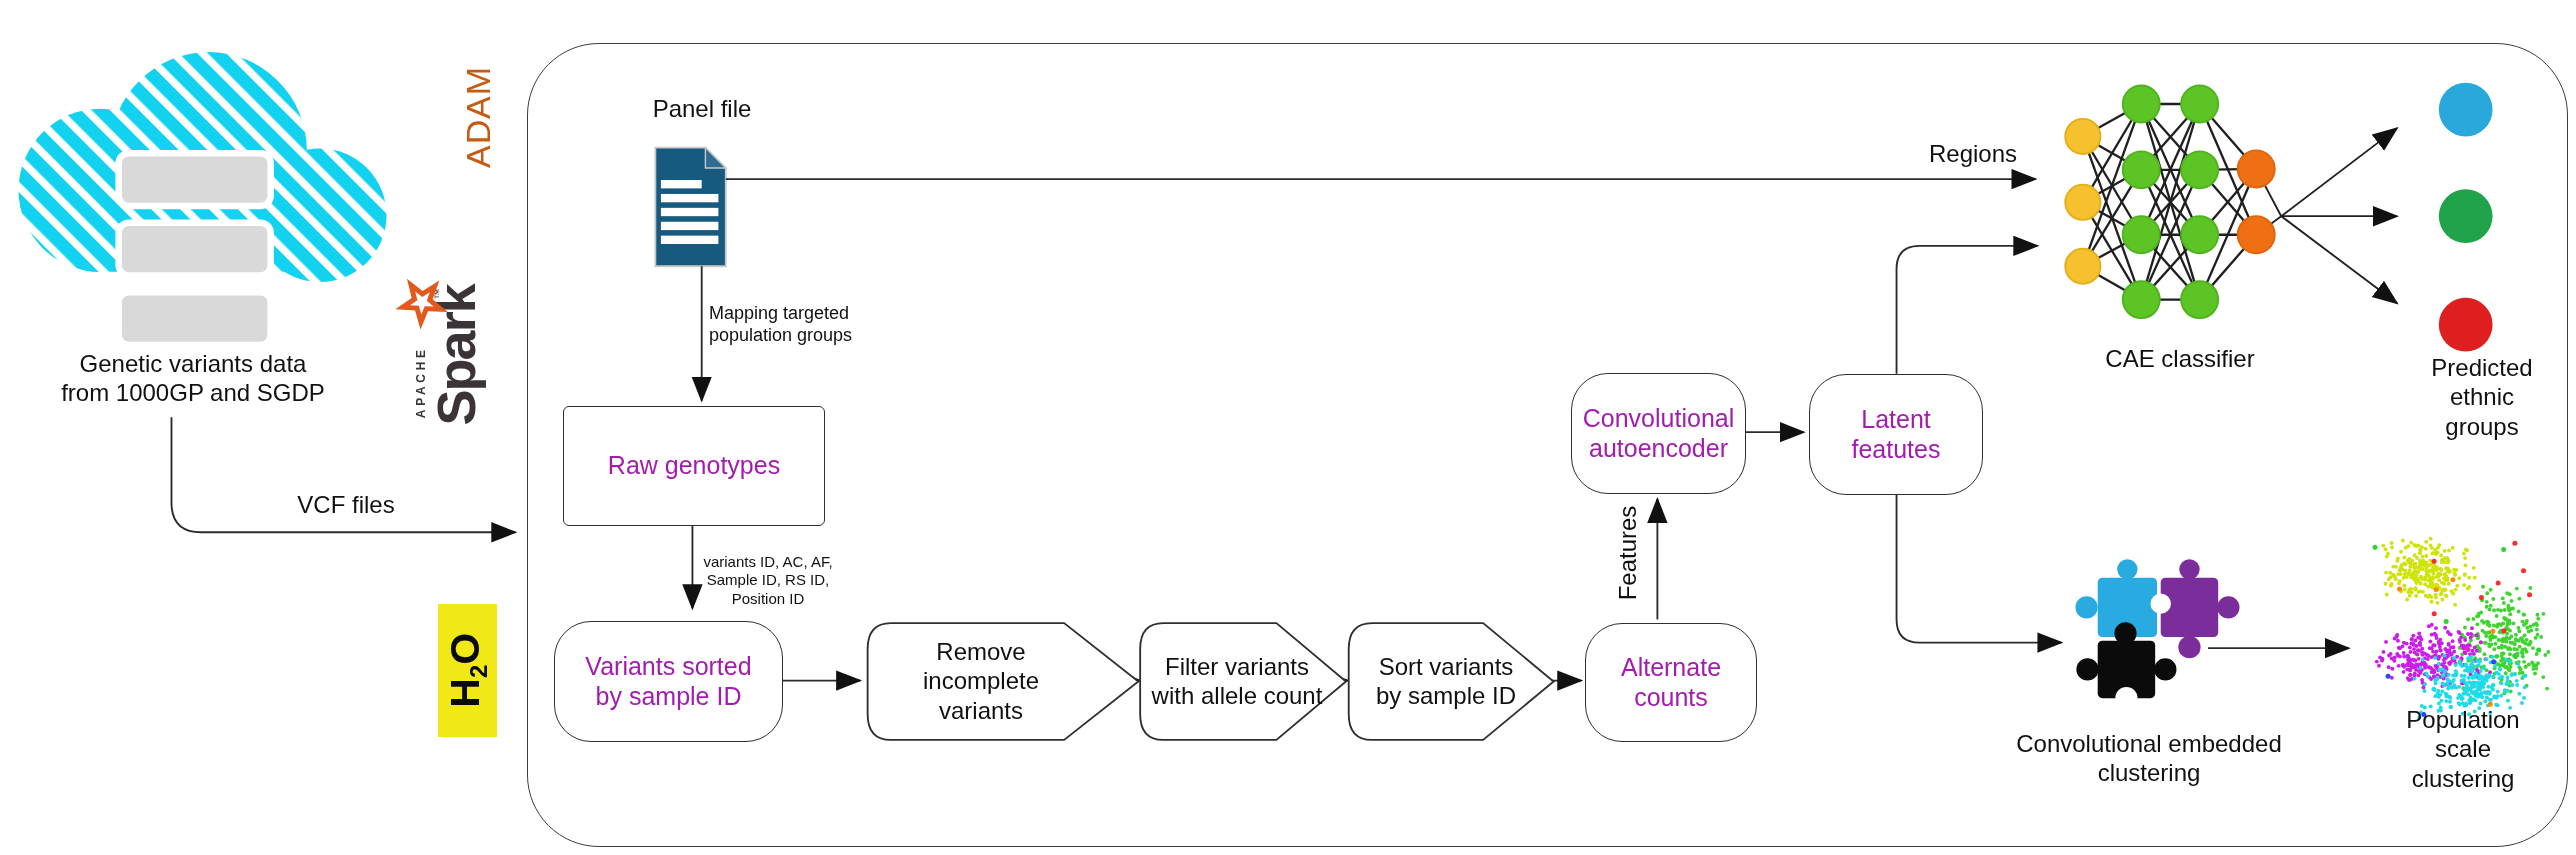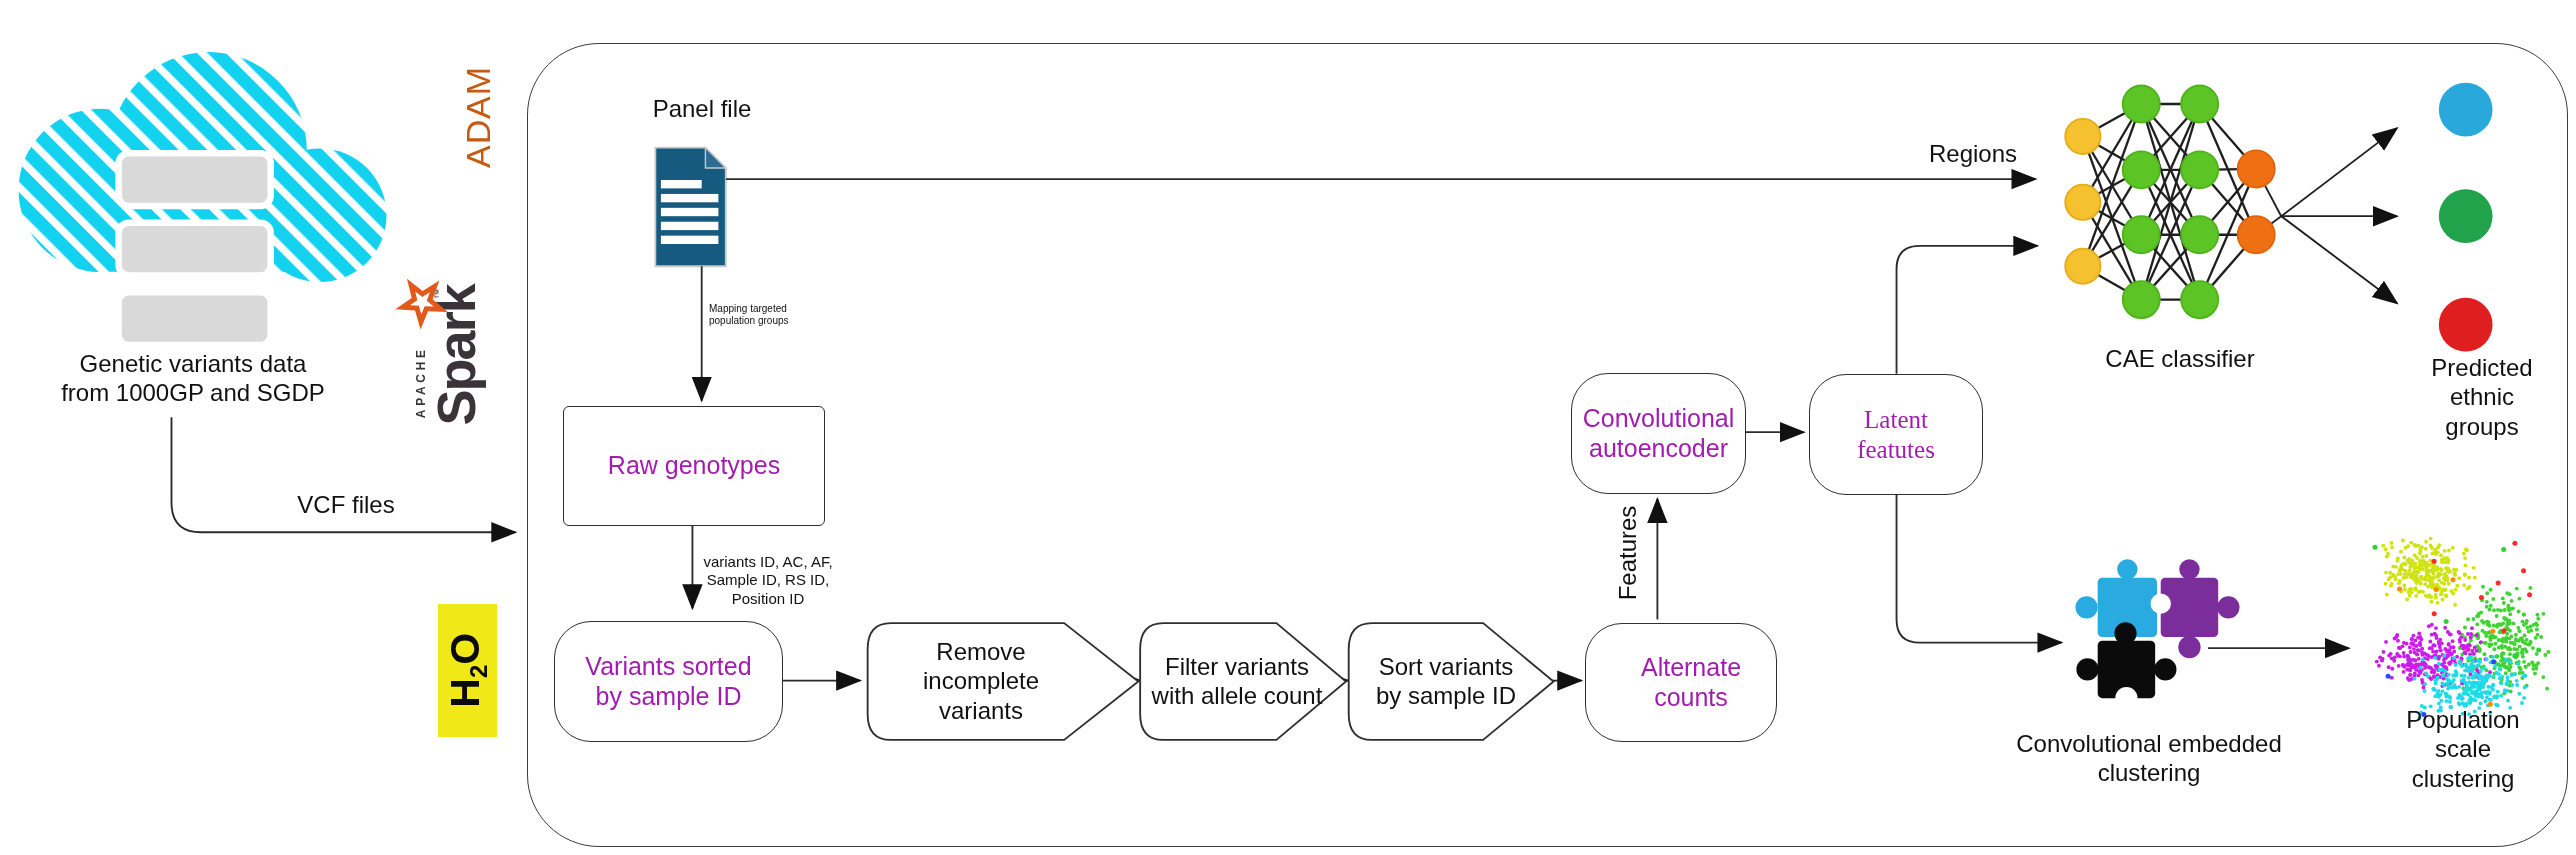--- a/index.html
+++ b/index.html
@@ -7,21 +7,21 @@
        font-family:"Liberation Sans", sans-serif;color:#111;}
   .canvas{position:absolute;left:0;top:0;width:2576px;height:856px;}
   svg.layer{position:absolute;left:0;top:0;z-index:1;}
   .container-box{position:absolute;left:527px;top:43px;width:2039px;height:802px;
        border:1.9px solid #3c3c3c;border-radius:72px;z-index:0;background:transparent;}
   .node{position:absolute;background:#fff;border:1.9px solid #2f2f2f;z-index:2;
        display:flex;align-items:center;justify-content:center;text-align:center;}
   .node span{white-space:pre-line;font-size:25px;line-height:1.18;color:#a21caf;}
   .lbl{position:absolute;z-index:3;white-space:pre-line;text-align:center;
        transform:translate(-50%,-50%);font-size:24px;line-height:1.22;color:#111;}
-  .lbl.small{font-size:10px;line-height:1.22;}
+  .lbl.small{font-size:18px;line-height:1.22;}
   .lbl.left{text-align:left;transform:translate(0,0);}
   .lbl.rot{transform:translate(-50%,-50%) rotate(-90deg);}
   .adam{position:absolute;left:478px;top:117px;z-index:3;font-size:34px;letter-spacing:0.9px;
        color:#C55A11;transform:translate(-50%,-50%) rotate(-90deg);white-space:nowrap;}
   .spark-wrap{position:absolute;left:452px;top:353px;width:0;height:0;z-index:3;}
   .spark-inner{position:absolute;left:-74px;top:-44px;width:148px;height:89px;
        transform:rotate(-90deg);}
   .spark-apache{position:absolute;left:9.3px;top:5.6px;font-size:12px;font-weight:700;
        letter-spacing:3.7px;color:#3A3438;}
   .spark-word{position:absolute;left:1.9px;top:16.7px;font-size:54px;font-weight:700;
@@ -1246,29 +1246,29 @@
       </g>
   </svg>
 
   <div class="node" style="left:563px;top:406px;width:260px;height:118px;border-radius:6px;">
     <span>Raw genotypes</span>
     </div>
   <div class="node" style="left:554px;top:621px;width:227px;height:119px;border-radius:37px;">
     <span>Variants sorted
 by sample ID</span>
     </div>
-  <div class="node" style="left:1585px;top:623px;width:170px;height:117px;border-radius:37px;padding-left:20px;">
+  <div class="node" style="left:1585px;top:623px;width:170px;height:117px;border-radius:37px;">
     <span>Alternate
 counts</span>
     </div>
   <div class="node" style="left:1571px;top:373px;width:173px;height:119px;border-radius:37px;">
     <span>Convolutional
 autoencoder</span>
     </div>
-  <div class="node" style="left:1809px;top:374px;width:172px;height:119px;border-radius:37px;font-family:Liberation Serif, serif;">
+  <div class="node" style="left:1809px;top:374px;width:172px;height:119px;border-radius:37px;">
     <span>Latent
 featutes</span>
     </div>
 
   <div class="lbl" style="left:981px;top:681px;">Remove
 incomplete
 variants</div>
   <div class="lbl" style="left:1237px;top:681px;">Filter variants
 with allele count</div>
   <div class="lbl" style="left:1446px;top:681px;">Sort variants

